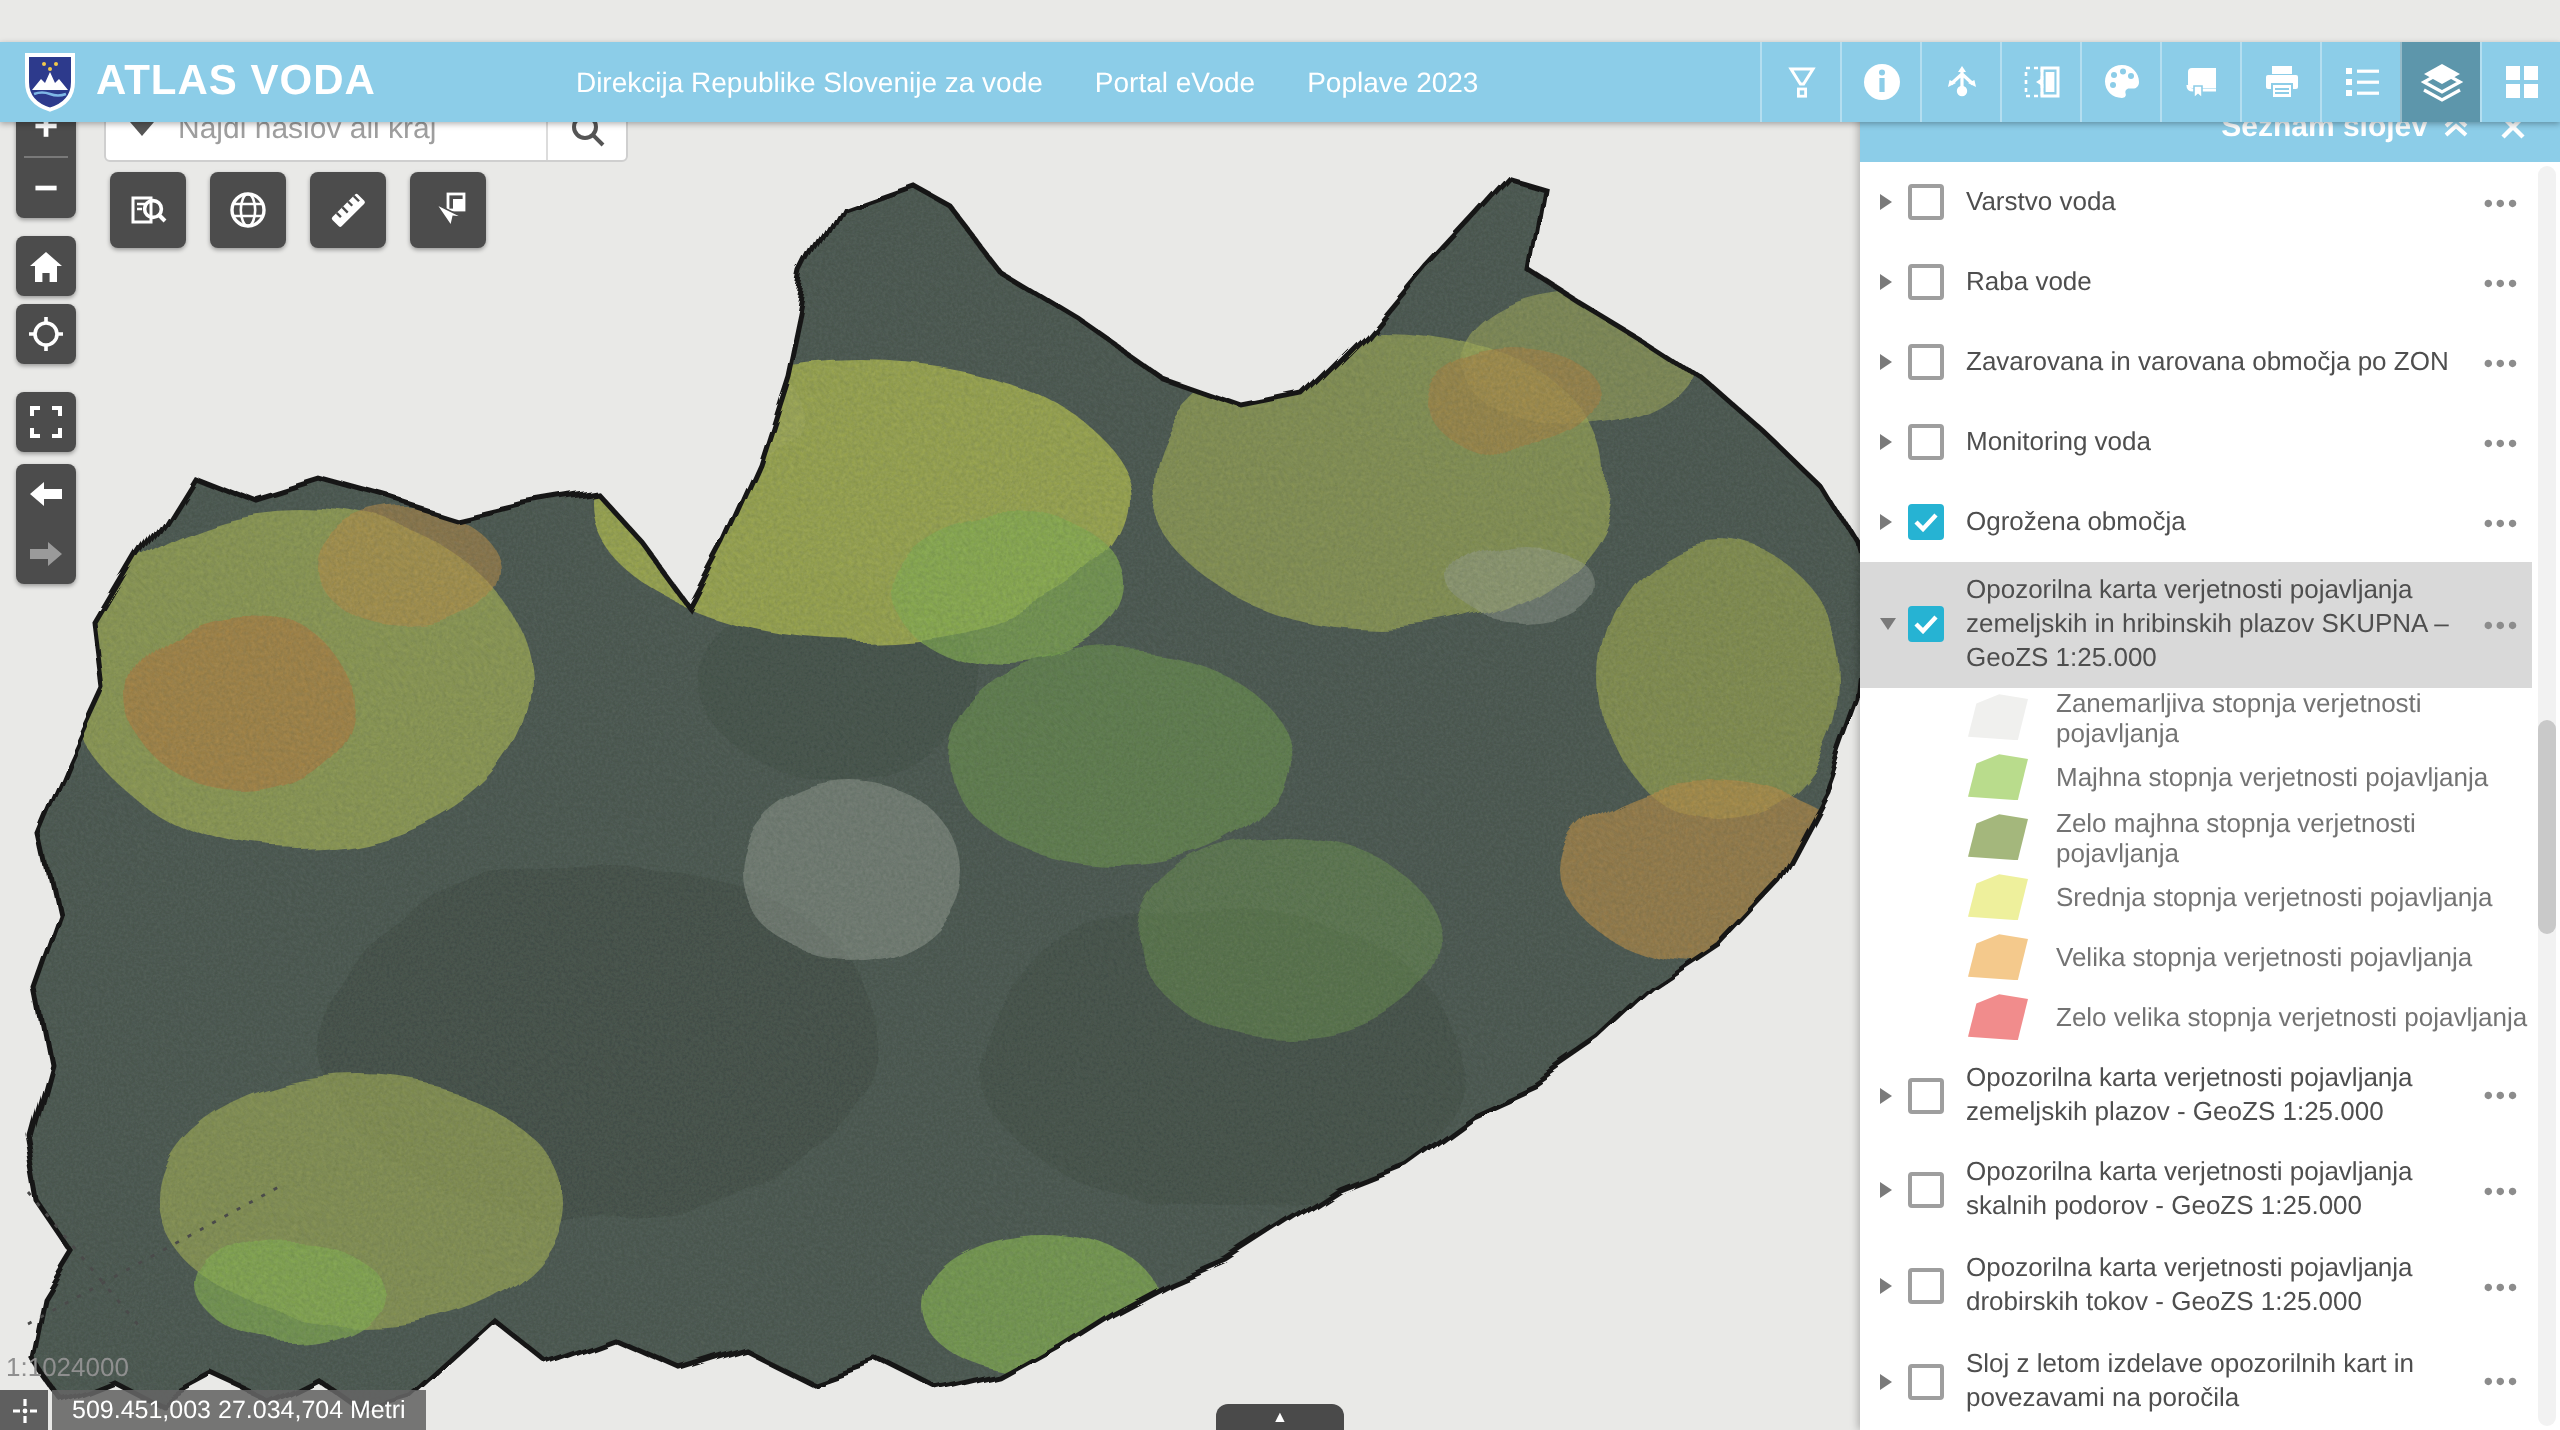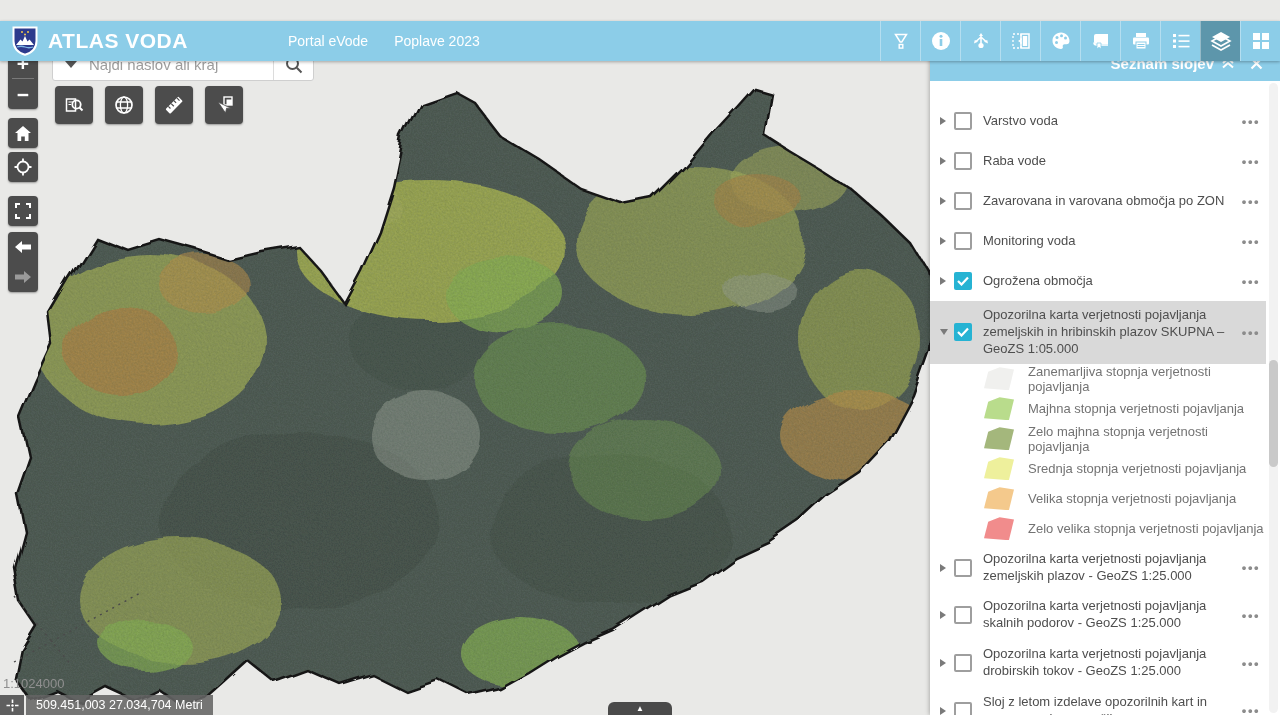--- a/index.html
+++ b/index.html
@@ -49,21 +49,21 @@
 .coord-bar{position:absolute;left:0;bottom:0;display:flex;height:20px;z-index:10}
 .coord-icon{width:24px;height:20px;background:#5f5f5f;display:flex;align-items:center;justify-content:center;margin-right:2px;cursor:pointer}
 .coord-text{background:rgba(100,100,100,.88);color:#fff;font-size:12.5px;padding:0 10px;display:flex;align-items:center;white-space:nowrap}
 .expand-btn{position:absolute;left:608px;bottom:0;width:64px;height:13px;background:#4a4a4a;border-radius:6px 6px 0 0;color:#fff;display:flex;align-items:center;justify-content:center;font-size:8px;cursor:pointer;z-index:10}
 
 
 .panel{position:absolute;top:45px;right:0;width:350px;bottom:0;background:#fff;z-index:30;box-shadow:-1px 0 4px rgba(0,0,0,.25);display:flex;flex-direction:column}
 .panel-header{height:36px;display:flex;align-items:center;padding:0 10px 0 14px;flex:none}
 .panel-title{font-size:15px;font-weight:bold;color:#fff;flex:1}
 .ph-btn{width:28px;height:28px;display:flex;align-items:center;justify-content:center;cursor:pointer}
-.panel-body{flex:1;position:relative;overflow:hidden;padding-top:20px}
+.panel-body{flex:1;position:relative;overflow:hidden;padding-top:0}
 .rows{margin-right:14px}
 .scrollbar{position:absolute;top:2px;right:2px;width:9px;bottom:2px;background:#f2f2f2;border-radius:5px}
 .scroll-thumb{position:absolute;top:44%;height:17%;left:0;right:0;background:#c9c9c9;border-radius:5px;cursor:pointer}
 
 .row{display:flex;align-items:center;padding:11px 6px 11px 10px}
 .row.row-2l{padding-top:7px;padding-bottom:7px}
 .row.selected{padding-top:6px;padding-bottom:6px}
 .tri{width:14px;flex:none;display:flex;align-items:center;cursor:pointer}
 .tri-r{width:0;height:0;border-left:6px solid #7a7a7a;border-top:4px solid transparent;border-bottom:4px solid transparent}
 .tri-d{width:0;height:0;border-top:6px solid #7a7a7a;border-left:4px solid transparent;border-right:4px solid transparent}
@@ -84,20 +84,21 @@
       <path d="M1.5 1.5 H24.5 V15 C24.5 23 19 27 13 28.8 C7 27 1.5 23 1.5 15 Z" fill="#2d3a8c" stroke="#fff" stroke-width="2"></path>
       <path d="M4 19 L8.5 13.5 L10.5 15.5 L13 10 L15.5 15.5 L17.5 13.5 L22 19 Z" fill="#fff"></path>
       <path d="M5 21 Q9 19.5 13 21 Q17 22.5 21 21" stroke="#7fb7e6" stroke-width="1.3" fill="none"></path>
       <circle cx="10" cy="6" r="1" fill="#f2c94c"></circle>
         <circle cx="16" cy="6" r="1" fill="#f2c94c"></circle>
         <circle cx="13" cy="8.5" r="1" fill="#f2c94c"></circle>
     </svg>
     <span class="brand-title">ATLAS VODA</span>
   </div>
   <nav class="nav">
+    <span class="navlink">Direkcija Republike Slovenije za vode</span>
     <span class="navlink">Portal eVode</span>
     <span class="navlink">Poplave 2023</span>
   </nav>
   <div class="topbar-tools">
     <div class="tool">
       <svg width="20" height="20" viewBox="0 0 20 20">
         <path d="M4.5 3.5 H15.5 L10.8 11 H9.2 Z" fill="none" stroke="#fff" stroke-width="1.5"></path>
         <rect x="8.2" y="13.5" width="3.6" height="3.6" fill="none" stroke="#fff" stroke-width="1.4"></rect>
       </svg>
     </div>
@@ -398,21 +399,21 @@
 
       <div class="row selected" style="background: rgb(217, 217, 217);">
         <span class="tri">
             <span class="tri-d"></span>
           </span>
         <span class="cb checked" style="background: rgb(38, 179, 211);">
           <svg width="12" height="10" viewBox="0 0 12 10">
               <path d="M1 5 L4.5 8.5 L11 1.5" fill="none" stroke="#fff" stroke-width="2.2"></path>
             </svg>
         </span>
-        <span class="lbl">Opozorilna karta verjetnosti pojavljanja zemeljskih in hribinskih plazov SKUPNA – GeoZS 1:05.000</span>
+        <span class="lbl">Opozorilna karta verjetnosti pojavljanja zemeljskih in hribinskih plazov SKUPNA – GeoZS 1:25.000</span>
         <span class="dots">•••</span>
       </div>
 
       <div class="legend-row">
         <span class="swatch" style="background: rgb(240, 240, 238);"></span>
         <span class="legend-label">Zanemarljiva stopnja verjetnosti pojavljanja</span>
       </div>
       <div class="legend-row">
         <span class="swatch" style="background: rgb(185, 220, 140);"></span>
         <span class="legend-label">Majhna stopnja verjetnosti pojavljanja</span>

